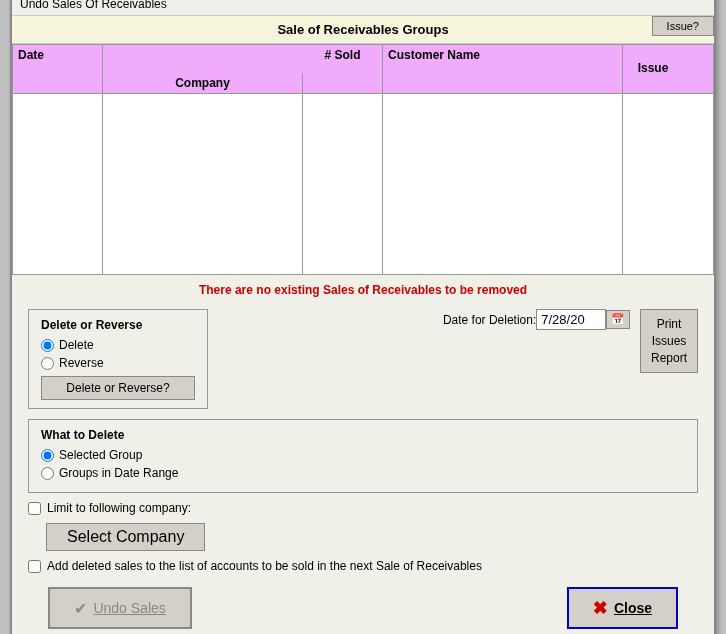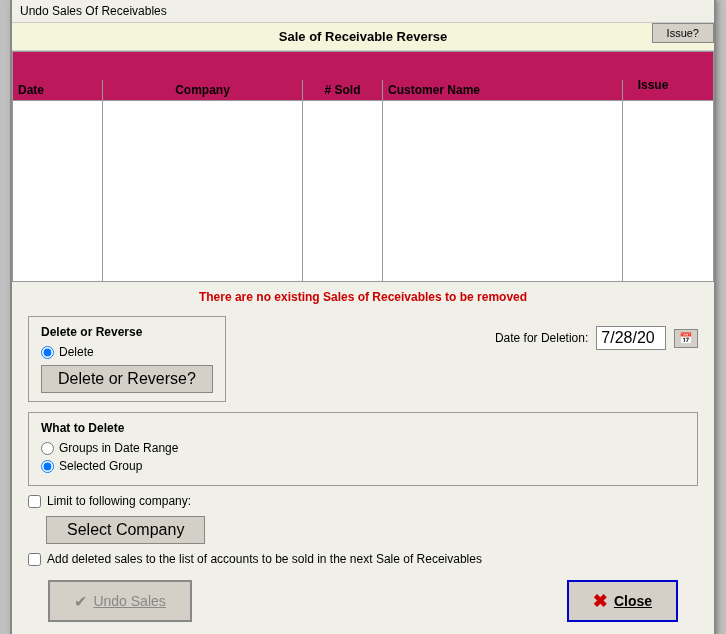--- a/index.html
+++ b/index.html
@@ -26,29 +26,28 @@
       border-bottom: 1px solid #ccc;
       color: #000;
     }
     .table-area {
       background: #fff;
       border: 1px solid #999;
       margin: 0;
     }
     .table-header {
       display: flex;
-      background: #be185d;
+      background: #f0abfc;
       border-bottom: 1px solid #999;
-      align-items: flex-end;
     }
     .col-date { width: 90px; border-right: 1px solid #999; padding: 3px 5px; font-weight: bold; }
     .col-company { width: 200px; border-right: 1px solid #999; padding: 3px 5px; font-weight: bold; text-align: center; margin-top: 28px; }
     .col-sold { width: 80px; border-right: 1px solid #999; padding: 3px 5px; font-weight: bold; text-align: center; }
     .col-customer { width: 240px; border-right: 1px solid #999; padding: 3px 5px; font-weight: bold; }
-    .col-issue { width: 60px; padding: 8px 5px; font-weight: bold; text-align: center; }
+    .col-issue { width: 60px; padding: 16px 5px; font-weight: bold; text-align: center; }
     .table-body {
       height: 180px;
       display: flex;
     }
     .table-col {
       border-right: 1px solid #999;
     }
     .table-col:last-child { border-right: none; }
     .col-date-body { width: 90px; }
     .col-company-body { width: 200px; }
@@ -81,40 +80,38 @@
       display: flex;
       align-items: center;
       gap: 5px;
       margin-bottom: 4px;
     }
     .radio-row input[type=radio] { margin: 0; }
     .delete-btn {
       background: #d4d0c8;
       border: 1px solid #888;
       padding: 4px 16px;
-      font-size: 16px;
+      font-size: 12px;
       cursor: pointer;
       margin-top: 6px;
       display: block;
       width: 100%;
     }
     .date-row {
       display: flex;
       align-items: center;
-      gap: 8px;
-      margin-top: 10px;
     }
     .date-label {
       font-size: 12px;
     }
     .date-input {
       border: 1px solid #888;
       padding: 2px 4px;
       width: 70px;
-      font-size: 16px;
+      font-size: 13px;
     }
     .cal-btn {
       background: #d4d0c8;
       border: 1px solid #888;
       padding: 2px 4px;
       font-size: 11px;
       cursor: pointer;
     }
     .print-btn {
       background: #d4d0c8;
@@ -219,21 +216,21 @@
 </head>
 <body>
 
 <div class="window">
 
   <div class="title-bar">
     <span>Undo Sales Of Receivables</span>
   </div>
 
   <div style="position:relative; background:#f5f5dc; border-bottom:1px solid #ccc;">
-    <div class="section-title">Sale of Receivable Reverse</div>
+    <div class="section-title">Sale of Receivables Groups</div>
     <button class="issue-button">Issue?</button>
   </div>
 
   <div class="table-area">
     <div class="table-header">
       <div class="col-date">Date</div>
       <div class="col-company">Company</div>
       <div class="col-sold"># Sold</div>
       <div class="col-customer">Customer Name</div>
       <div class="col-issue">Issue</div>
@@ -252,45 +249,54 @@
   <div class="bottom-section">
     <div class="full-row">
 
       <div class="left-col">
         <div class="box-group">
           <div class="box-title">Delete or Reverse</div>
           <div class="radio-row">
             <input type="radio" name="del_rev" checked="" style="">
             <label>Delete</label>
           </div>
+          <div class="radio-row">
+            <input type="radio" name="del_rev" style="">
+            <label>Reverse</label>
+          </div>
           <button class="delete-btn">Delete or Reverse?</button>
         </div>
       </div>
 
       <div class="right-col">
         <div style="display:flex; align-items:flex-start; gap:10px;">
           <div class="date-row">
             <span class="date-label">Date for Deletion:</span>
             <input type="text" class="date-input" value="7/28/20" style="">
             <button class="cal-btn">📅</button>
           </div>
+          <button class="print-btn">
+            <span>Print</span><br>
+            <span>Issues</span><br>
+            <span>Report</span>
+          </button>
         </div>
       </div>
     </div>
 
     <div style="margin-top:8px;">
       <div class="what-delete-box">
         <div class="box-title">What to Delete</div>
         <div class="radio-row">
+          <input type="radio" name="what_del" checked="" style="">
+          <label>Selected Group</label>
+        </div>
+        <div class="radio-row">
           <input type="radio" name="what_del" style="">
           <label>Groups in Date Range</label>
-        </div>
-        <div class="radio-row">
-          <input type="radio" name="what_del" checked="" style="">
-          <label>Selected Group</label>
         </div>
       </div>
     </div>
 
     <div class="checkbox-row" style="margin-top:8px;">
       <input type="checkbox" style="">
       <label>Limit to following company:</label>
     </div>
     <div style="margin-left:0;">
       <button class="select-company-btn">Select Company</button>

